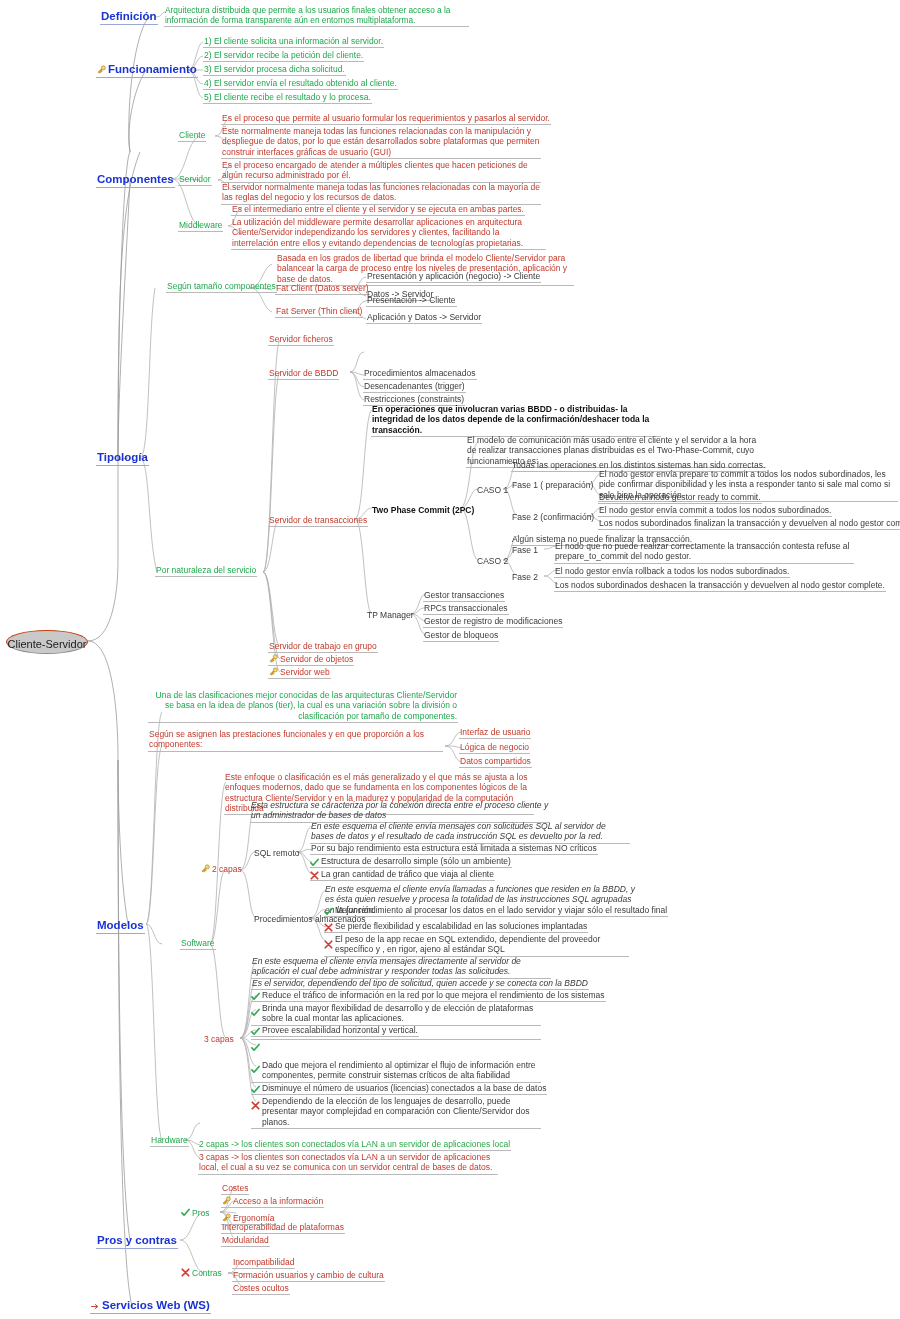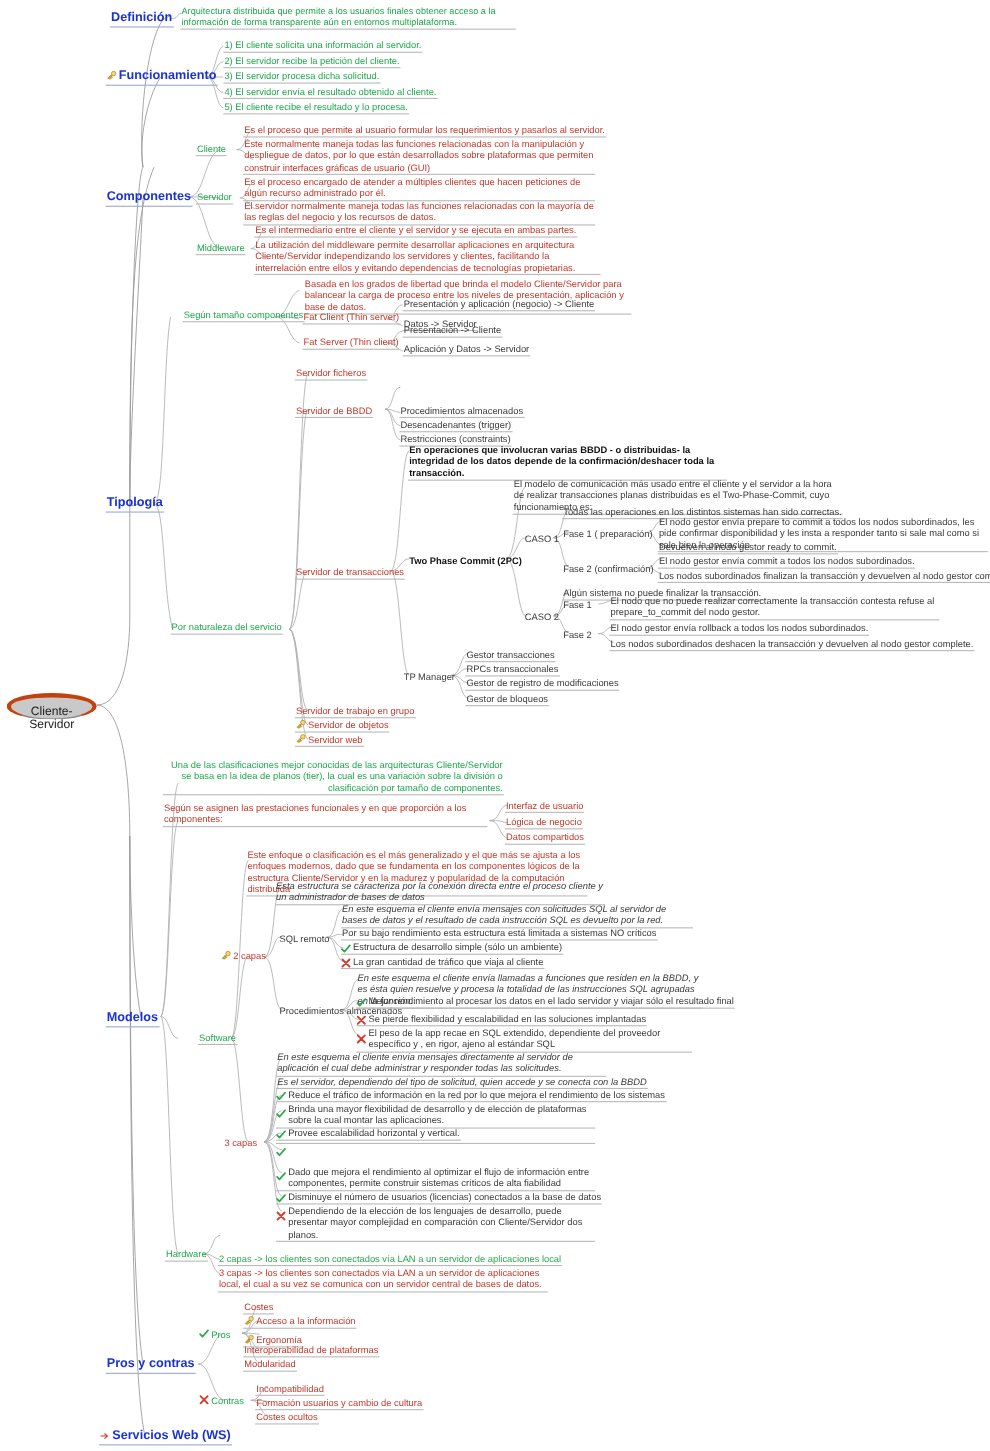--- a/index.html
+++ b/index.html
@@ -33,21 +33,21 @@
     color: #c0392b;
     padding: 0 1px 1px 1px;
     border-bottom: 1px solid #b9b9b9;
     box-sizing: border-box;
   }
   .node.nobar { border-bottom: none; }
   .node.wrap { white-space: normal; }
   .t-root {
     position: absolute;
     background: #c9c9c9;
-    border: 4px solid #c2410c;
+    border: 1px solid #c2410c;
     border-radius: 50%;
     color: #1a1a1a;
     font-size: 11px;
     text-align: center;
     padding-top: 7px;
     box-sizing: border-box;
     border-bottom: 1px solid #8a8a8a;
   }
   .t-main {
     color: #1a33d0;
@@ -313,21 +313,21 @@
   <span>Tipología</span>
 </div>
 
 <div class="node t-green" style="left:166px; top:281px;">
   <span>Según tamaño componentes</span>
 </div>
 <div class="node wrap t-red" style="left:276px; top:253px; width:298px;">
   <span>Basada en los grados de libertad que brinda el modelo Cliente/Servidor para balancear la carga de proceso entre los niveles de presentación, aplicación y base de datos.</span>
 </div>
 <div class="node t-red" style="left:275px; top:283px;">
-  <span>Fat Client (Thin server)</span>
+  <span>Fat Client (Datos server)</span>
 </div>
 <div class="node t-dark" style="left:366px; top:271px;">
   <span>Presentación y aplicación (negocio) -&gt; Cliente</span>
 </div>
 <div class="node t-dark" style="left:366px; top:289px;">
   <span>Datos -&gt; Servidor</span>
 </div>
 <div class="node t-red" style="left:275px; top:306px;">
   <span>Fat Server (Thin client)</span>
 </div>

